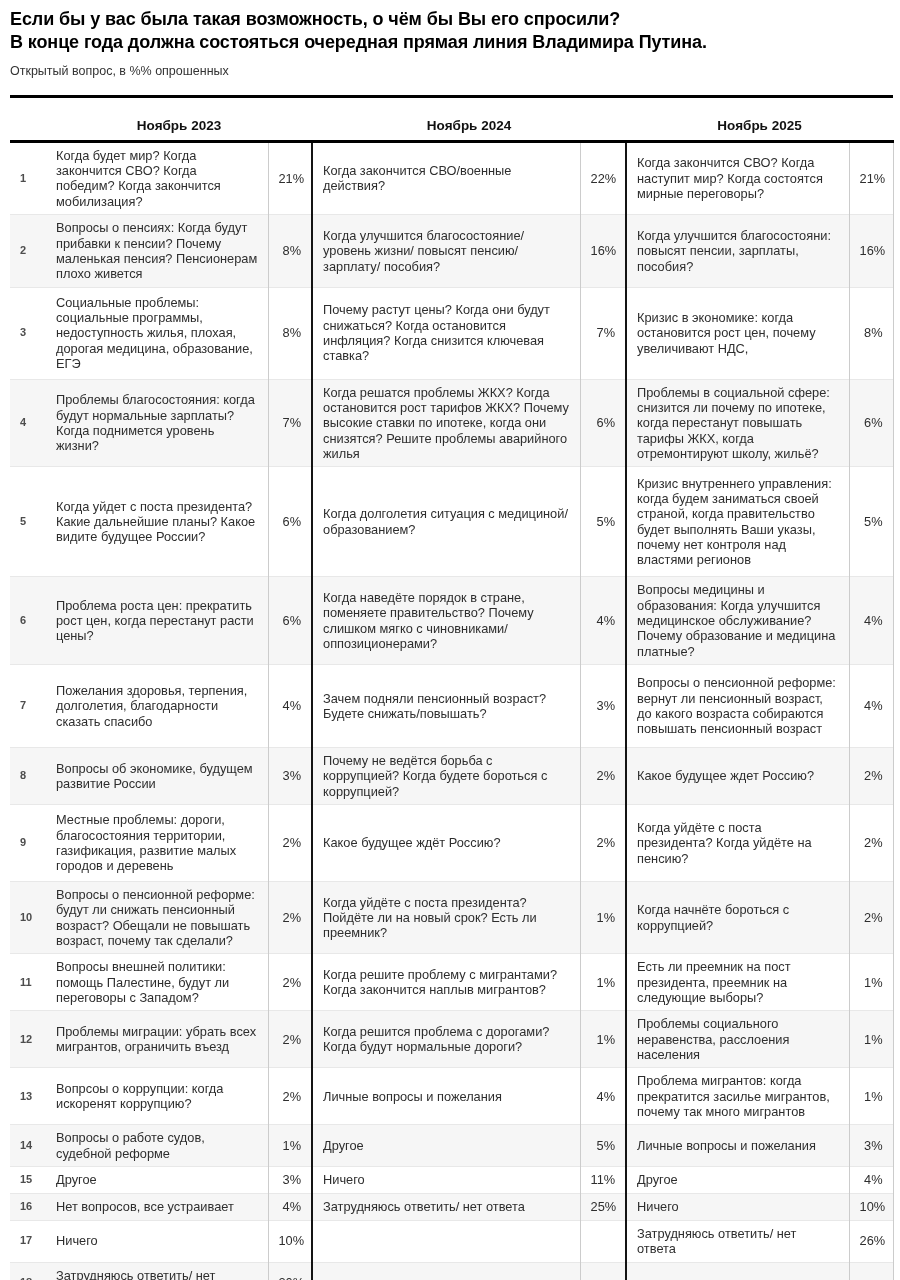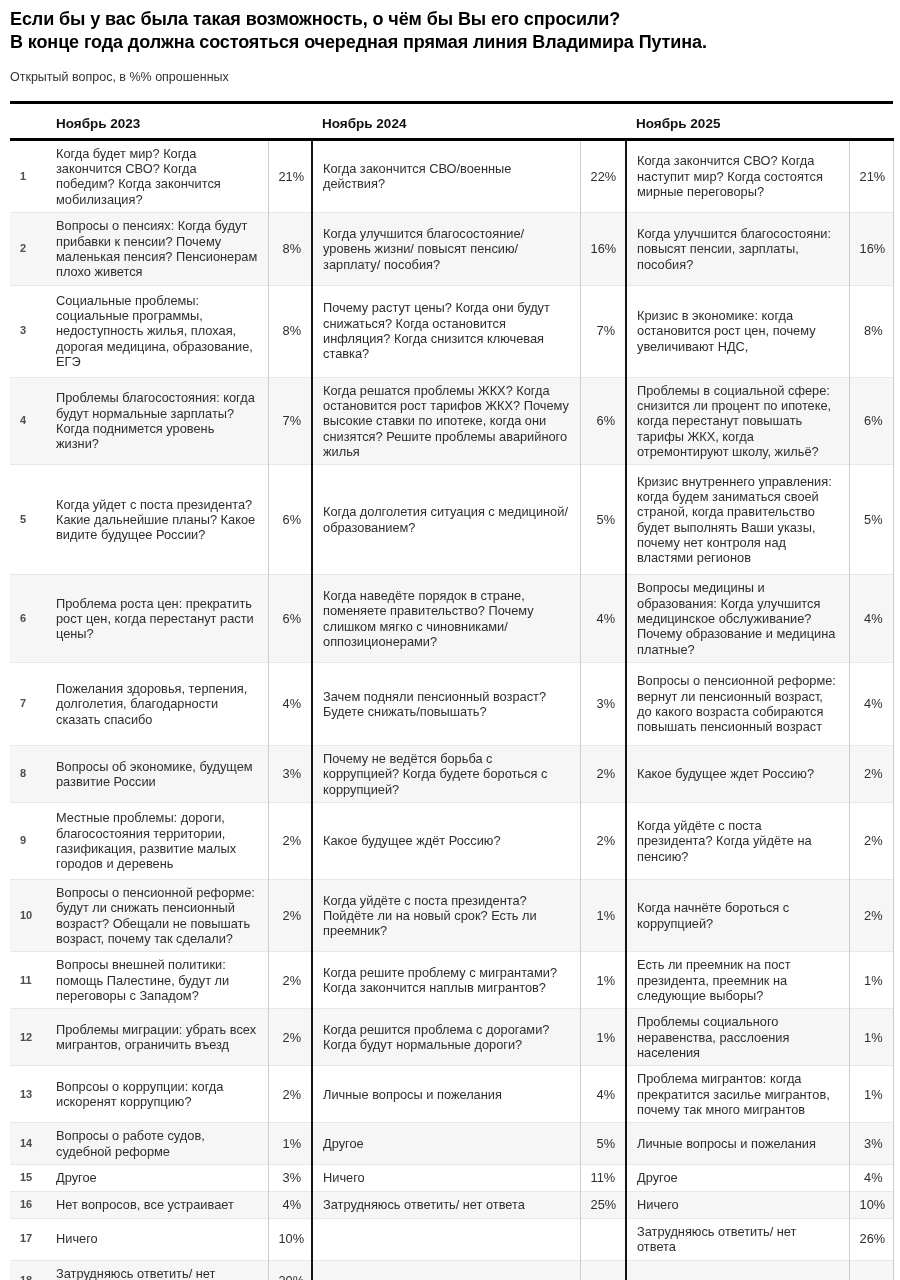--- a/index.html
+++ b/index.html
@@ -12,21 +12,21 @@
   .page { width: 900px; min-height: 1280px; padding: 8px 10px 6px 10px; position: relative; }
 
   .title {
     font-size: 18px;
     font-weight: bold;
     color: #000;
     line-height: 1.3;
     letter-spacing: -0.1px;
   }
   .subtitle {
-    margin-top: 15px;
+    margin-top: 9px;
     font-size: 12.5px;
     color: #333;
   }
 
   table.dw {
     width: 883px;
     margin-top: 17px;
     border-collapse: collapse;
     table-layout: fixed;
     border-top: 3px solid #000;
@@ -34,25 +34,25 @@
   }
   col.c-num { width: 36px; }
   col.c-t1  { width: 222px; }
   col.c-p1  { width: 44px; }
   col.c-t2  { width: 268px; }
   col.c-p2  { width: 46px; }
   col.c-t3  { width: 223px; }
   col.c-p3  { width: 44px; }
 
   thead th {
-    text-align: left;
+    text-align: center;
     font-size: 13.5px;
     font-weight: bold;
     color: #111;
-    padding: 12px 10px 7px 10px;
+    padding: 20px 10px 7px 10px;
     border-bottom: 3px solid #000;
     vertical-align: middle;
   }
   thead th.h1 { padding-left: 46px; }
 
   tbody td {
     vertical-align: middle;
     font-size: 12.8px;
     line-height: 1.2;
     color: #2e2e2e;
@@ -132,21 +132,21 @@
       <td class="pct p2">7%</td>
       <td class="txt">Кризис в экономике: когда остановится рост цен, почему увеличивают НДС,</td>
       <td class="pct p3">8%</td>
     </tr>
         <tr style="height: 78px;">
       <td class="num">4</td>
       <td class="txt">Проблемы благосостояния: когда будут нормальные зарплаты? Когда поднимется уровень жизни?</td>
       <td class="pct p1">7%</td>
       <td class="txt">Когда решатся проблемы ЖКХ? Когда остановится рост тарифов ЖКХ? Почему высокие ставки по ипотеке, когда они снизятся? Решите проблемы аварийного жилья</td>
       <td class="pct p2">6%</td>
-      <td class="txt">Проблемы в социальной сфере: снизится ли процент по ипотеке, когда перестанут повышать тарифы ЖКХ, когда отремонтируют школу, жильё?</td>
+      <td class="txt">Проблемы в социальной сфере: снизится ли почему по ипотеке, когда перестанут повышать тарифы ЖКХ, когда отремонтируют школу, жильё?</td>
       <td class="pct p3">6%</td>
     </tr>
         <tr style="height: 110px;">
       <td class="num">5</td>
       <td class="txt">Когда уйдет с поста президента? Какие дальнейшие планы? Какое видите будущее России?</td>
       <td class="pct p1">6%</td>
       <td class="txt">Когда долголетия ситуация с медициной/ образованием?</td>
       <td class="pct p2">5%</td>
       <td class="txt">Кризис внутреннего управления: когда будем заниматься своей страной, когда правительство будет выполнять Ваши указы, почему нет контроля над властями регионов</td>
       <td class="pct p3">5%</td>

